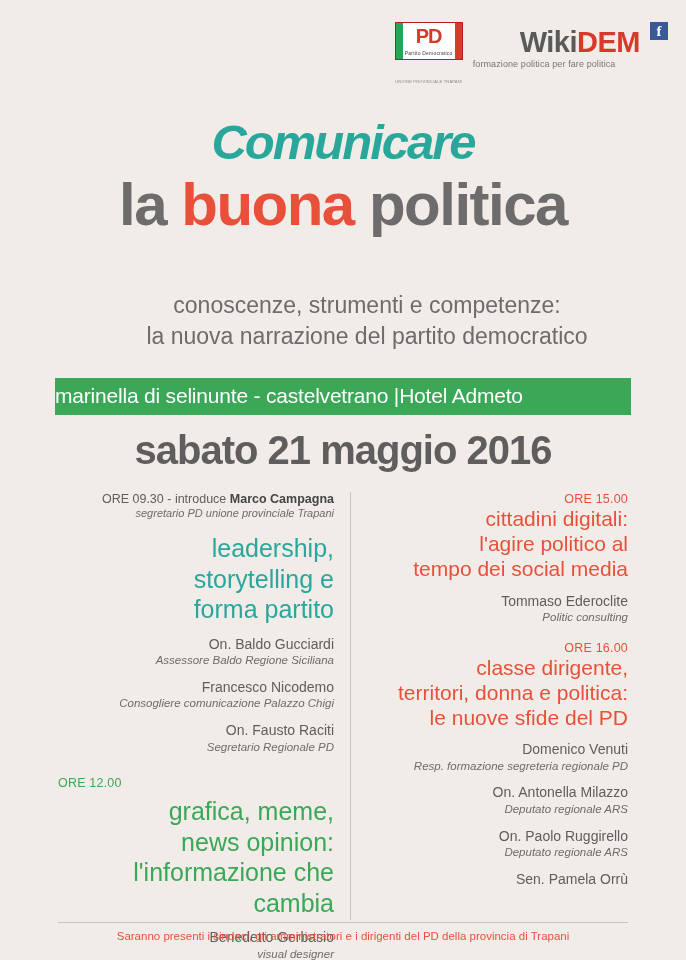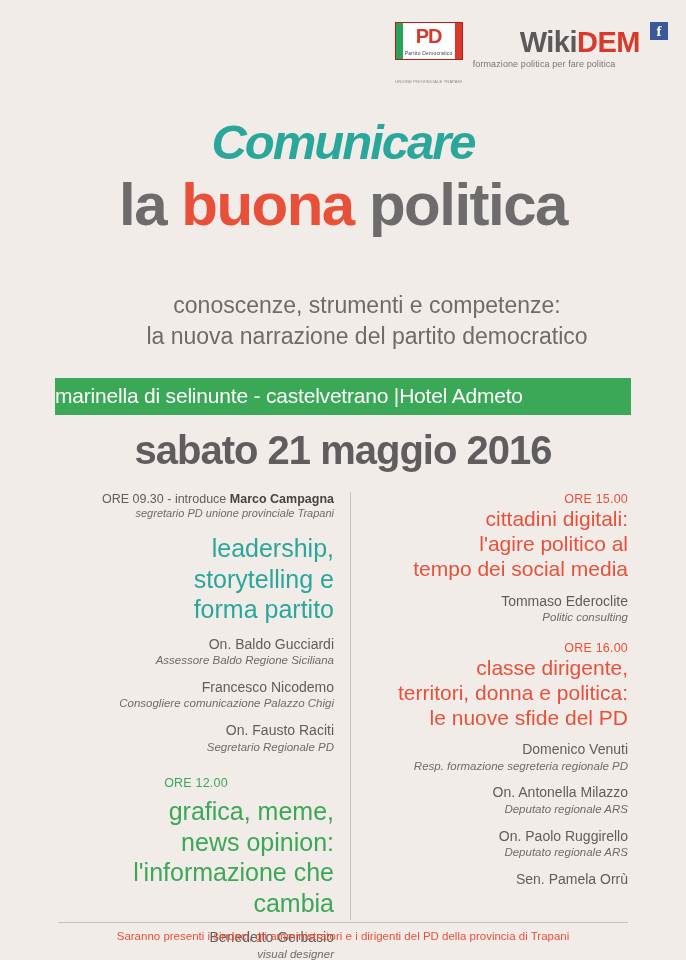--- a/index.html
+++ b/index.html
@@ -336,21 +336,21 @@
         </div>
         <div class="person">
           <div class="p-name">On. Fausto Raciti</div>
           <div class="p-role">Segretario Regionale PD</div>
         </div>
       </div>
 
       <div class="spacer-22"></div>
 
       <div>
-        <div class="ora-green" style="text-align:center;">ORE 12.00</div>
+        <div class="ora-green" style="text-align:left;">ORE 12.00</div>
         <div class="head-green">
           <div>grafica, meme,</div>
           <div>news opinion:</div>
           <div>l'informazione che cambia</div>
         </div>
         <div class="person">
           <div class="p-name">Benedetto Gerbasio</div>
           <div class="p-role">visual designer</div>
         </div>
       </div>

